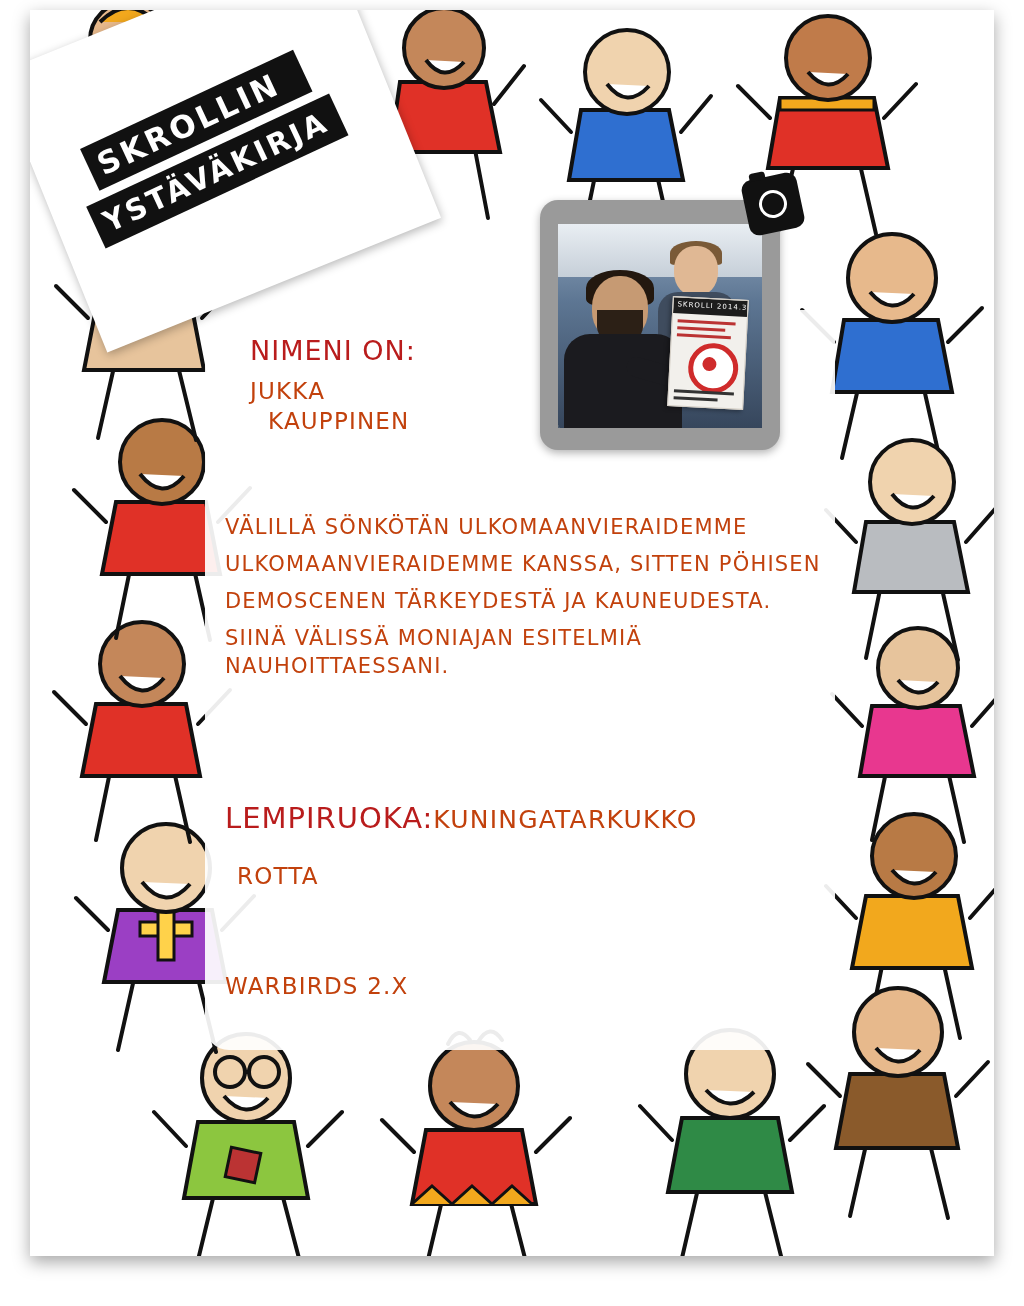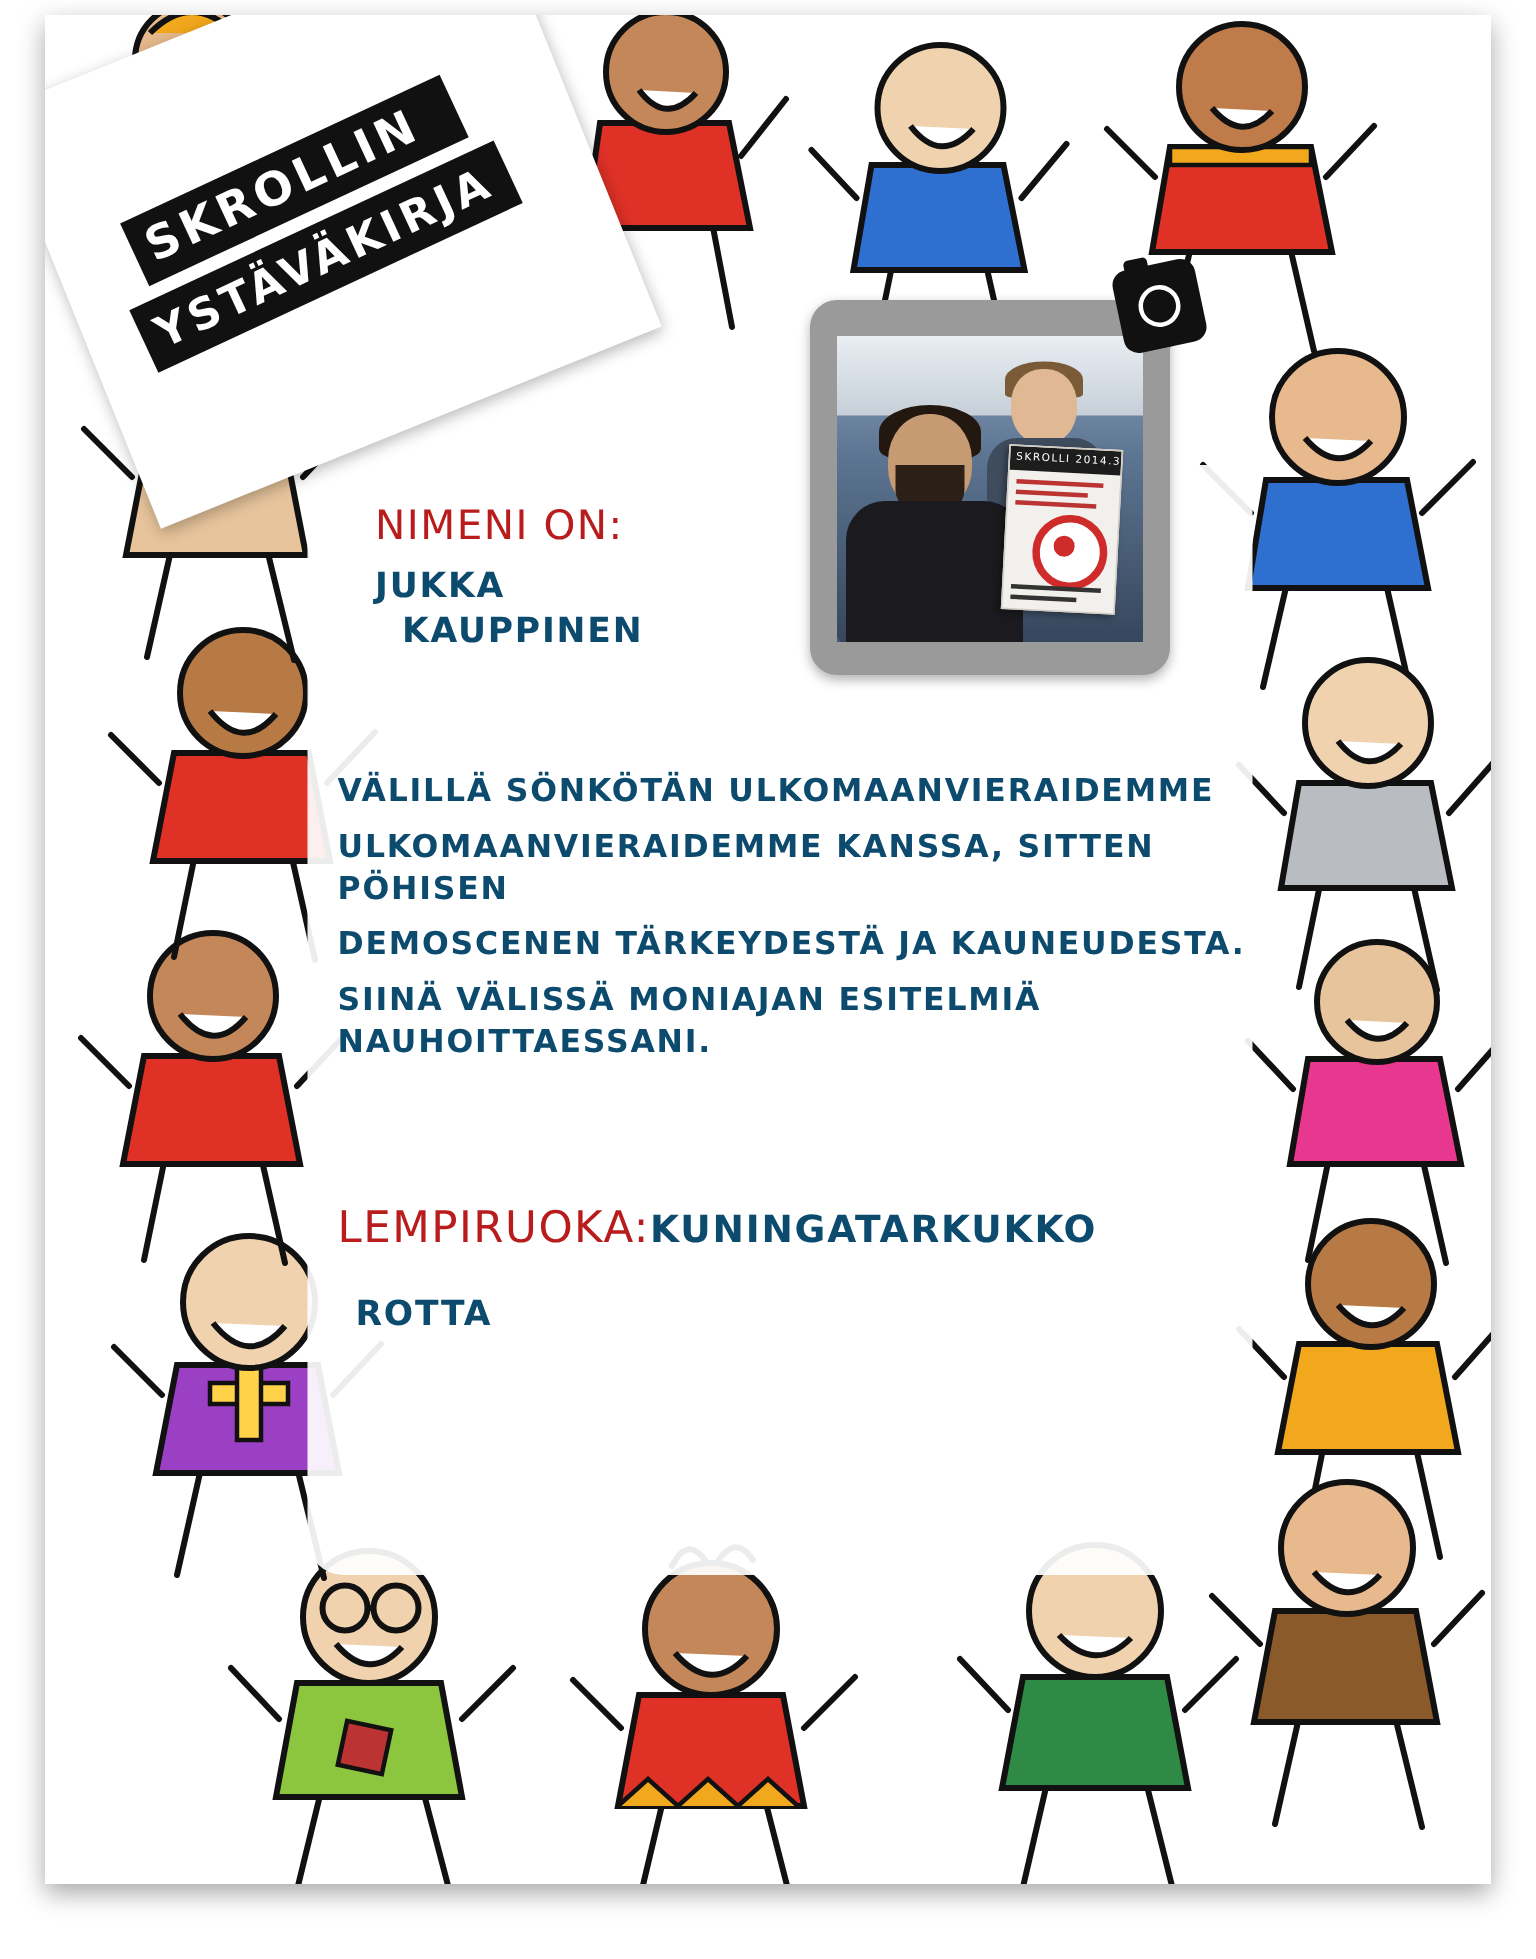--- a/index.html
+++ b/index.html
@@ -201,22 +201,22 @@
     width: 640px;
   }
   .q-label {
     font-family: "DejaVu Sans", sans-serif;
     font-weight: 400;
     color: #b91c1c;
     letter-spacing: 1px;
   }
   .a-text {
     font-family: "DejaVu Sans", sans-serif;
-    font-weight: 700;
-    color: #0c4a6e;
+    font-weight: 400;
+    color: #c2410c;
     letter-spacing: 1.2px;
   }
   .row-name { position:absolute; left: 25px; top: 0; }
   .row-name .q-label { font-size: 27px; }
   .name-lines { margin-top: 12px; }
   .name-lines .a-text { font-size: 23px; display:block; }
   .name-lines .a-text.l2 { margin-left: 18px; margin-top: 4px; }
 
   .row-speak { position:absolute; left: 0; top: 170px; }
   .row-speak .q-label { font-size: 27px; }
@@ -518,18 +518,19 @@
       <div class="row-food">
         <span class="q-label">LEMPIRUOKA:</span>
         <span class="a-text">KUNINGATARKUKKO</span>
       </div>
 
       <div class="row-pet">
         <span class="a-text">ROTTA</span>
       </div>
 
       <div class="row-game">
+        <span class="a-text">WARBIRDS 2.X</span>
       </div>
 
     </div>
 
   </div>
 </div>
 
 </body></html>

